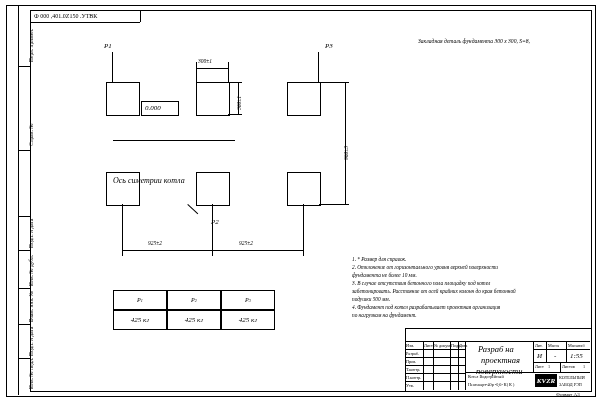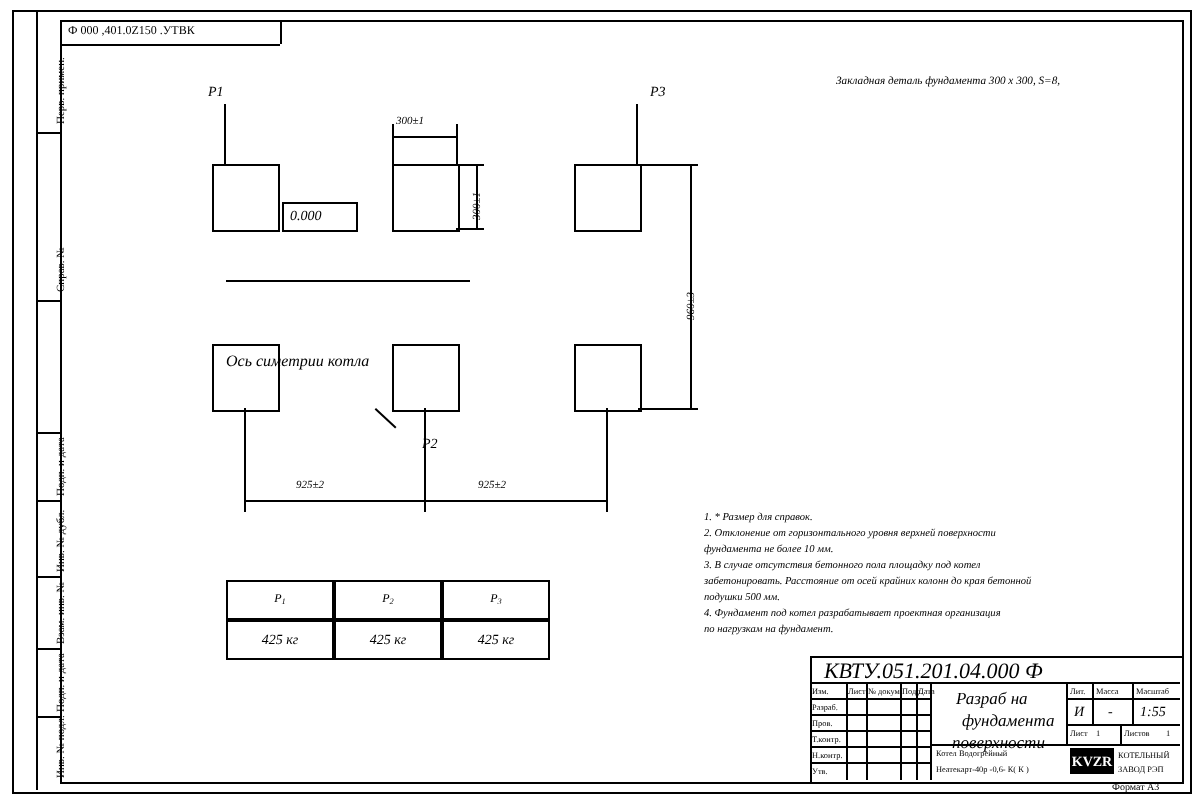--- a/index.html
+++ b/index.html
@@ -120,21 +120,20 @@
     <span>Р</span>
       <sub class="xsm">3</sub>
   </div>
   <div class="cell" style="left:113px;top:310px;width:54px;height:20px;font-style:italic;font-size:7px;">425 кг</div>
   <div class="cell" style="left:167px;top:310px;width:54px;height:20px;font-style:italic;font-size:7px;">425 кг</div>
   <div class="cell" style="left:221px;top:310px;width:54px;height:20px;font-style:italic;font-size:7px;">425 кг</div>
 
   <div class="box" style="left:405px;top:328px;width:185px;height:62px;"></div>
 
   <div class="tb-line" style="left:405px;top:341px;width:185px;height:1px;"></div>
-  <div class="txt big" style="left:412px;top:330px;">КВТУ.051.201.04.000  Ф</div>
 
   <div class="tb-line" style="left:465px;top:341px;width:1px;height:49px;"></div>
   <div class="tb-line" style="left:533px;top:341px;width:1px;height:31px;"></div>
 
   <div class="tb-line" style="left:405px;top:349px;width:60px;height:1px;"></div>
   <div class="tb-line" style="left:405px;top:357px;width:60px;height:1px;"></div>
   <div class="tb-line" style="left:405px;top:365px;width:60px;height:1px;"></div>
   <div class="tb-line" style="left:405px;top:373px;width:60px;height:1px;"></div>
   <div class="tb-line" style="left:405px;top:381px;width:60px;height:1px;"></div>
   <div class="tb-line" style="left:423px;top:341px;width:1px;height:49px;"></div>
@@ -148,21 +147,21 @@
   <div class="txt xsm" style="left:451px;top:343px;">Подп.</div>
   <div class="txt xsm" style="left:459px;top:343px;">Дата</div>
 
   <div class="txt xsm" style="left:406px;top:351px;">Разраб.</div>
   <div class="txt xsm" style="left:406px;top:359px;">Пров.</div>
   <div class="txt xsm" style="left:406px;top:367px;">Т.контр.</div>
   <div class="txt xsm" style="left:406px;top:375px;">Н.контр.</div>
   <div class="txt xsm" style="left:406px;top:383px;">Утв.</div>
 
   <div class="txt mid" style="left:478px;top:344px;">Разраб на</div>
-  <div class="txt mid" style="left:481px;top:355px;">фундамента</div>
+  <div class="txt mid" style="left:481px;top:355px;">проектная</div>
   <div class="txt mid" style="left:476px;top:366px;">поверхности</div>
 
   <div class="tb-line" style="left:533px;top:349px;width:57px;height:1px;"></div>
   <div class="tb-line" style="left:533px;top:362px;width:57px;height:1px;"></div>
   <div class="tb-line" style="left:546px;top:341px;width:1px;height:21px;"></div>
   <div class="tb-line" style="left:566px;top:341px;width:1px;height:21px;"></div>
   <div class="txt xsm" style="left:535px;top:343px;">Лит.</div>
   <div class="txt xsm" style="left:548px;top:343px;">Масса</div>
   <div class="txt xsm" style="left:568px;top:343px;">Масштаб</div>
   <div class="txt" style="left:537px;top:352px;font-size:7px;font-style:italic;">И</div>
@@ -173,21 +172,21 @@
   <div class="tb-line" style="left:560px;top:362px;width:1px;height:10px;"></div>
   <div class="txt xsm" style="left:535px;top:364px;">Лист</div>
   <div class="txt xsm" style="left:548px;top:364px;">1</div>
   <div class="txt xsm" style="left:562px;top:364px;">Листов</div>
   <div class="txt xsm" style="left:583px;top:364px;">1</div>
 
   <div class="tb-line" style="left:465px;top:372px;width:68px;height:1px;"></div>
   <div class="txt xsm" style="left:468px;top:374px;">Котел Водогрейный</div>
   <div class="txt xsm" style="left:468px;top:382px;">Неатекарт-40р -0,6- К( К )</div>
 
-  <div class="logo" style="left:535px;top:374px;width:22px;height:13px;font-size:7px;">
+  <div class="logo" style="left:535px;top:374px;width:22px;height:13px;font-size:7px;font-style:italic;">
     <span>KVZR</span>
   </div>
   <div class="txt xsm" style="left:559px;top:375px;">КОТЕЛЬНЫЙ</div>
   <div class="txt xsm" style="left:559px;top:382px;">ЗАВОД РЭП</div>
 
   <div class="txt" style="left:556px;top:392px;font-size:5px;">Формат А3</div>
 
 </div>
 
 </body></html>

